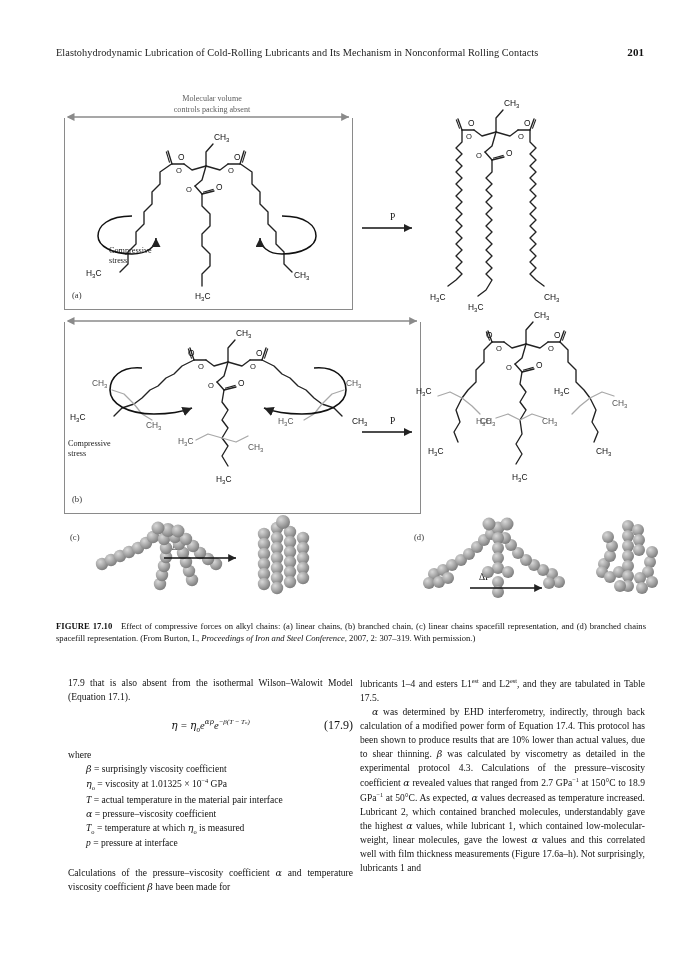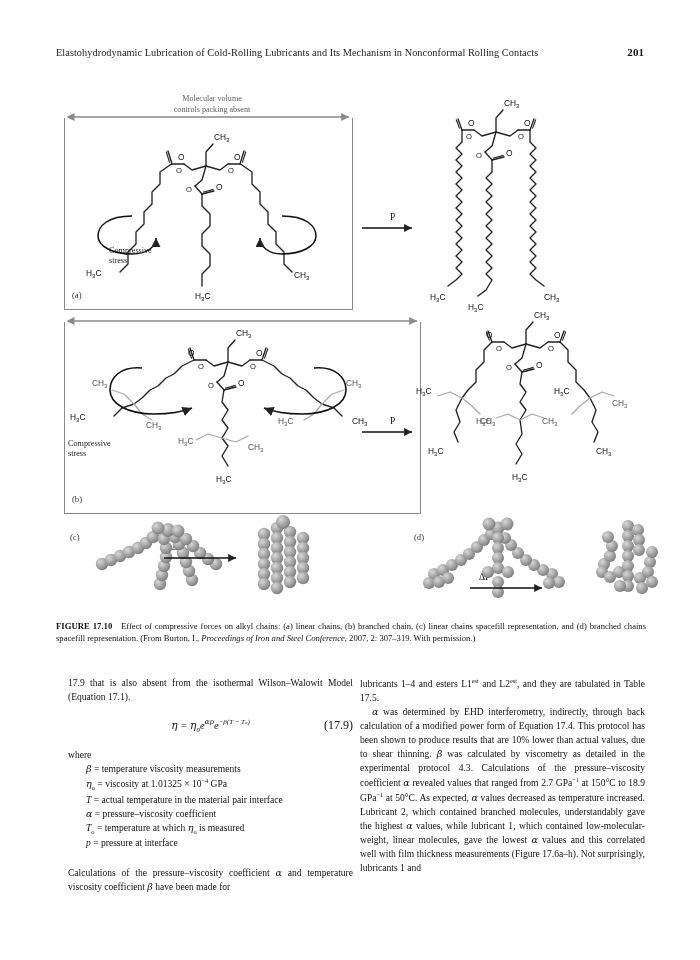--- a/index.html
+++ b/index.html
@@ -516,21 +516,21 @@
       <span class="body">
         <span class="gk">η</span>
         <span>=</span>
         <span class="gk">η</span><sub>o</sub><span>e</span><sup class="gk">αp</sup><span>e</span><sup>−β(T − T</sup><sup style="font-size:0.45em">o</sup><sup>)</sup>
       </span>
       <span class="num">(17.9)</span>
     </div>
 
     <p class="where">where</p>
     <ul class="deflist">
-      <li><span class="gk">β</span><span> = temperature viscosity measurements</span></li>
+      <li><span class="gk">β</span><span> = surprisingly viscosity coefficient</span></li>
       <li><span class="gk">η</span><sub>o</sub> = viscosity at 1.01325 × 10<sup>−4</sup> GPa</li>
       <li><span class="it">T</span><span> = actual temperature in the material pair interface</span></li>
       <li><span class="gk">α</span><span> = pressure–viscosity coefficient</span></li>
       <li><span class="it">T</span><sub>o</sub> = temperature at which <span class="gk">η</span><sub>o</sub> is measured</li>
       <li><span class="it">p</span><span> = pressure at interface</span></li>
     </ul>
 
     <p class="gap">Calculations of the pressure–viscosity coefficient <span class="gk">α</span> and temperature viscosity coefficient <span class="gk">β</span> have been made for</p>
   </div>
 

